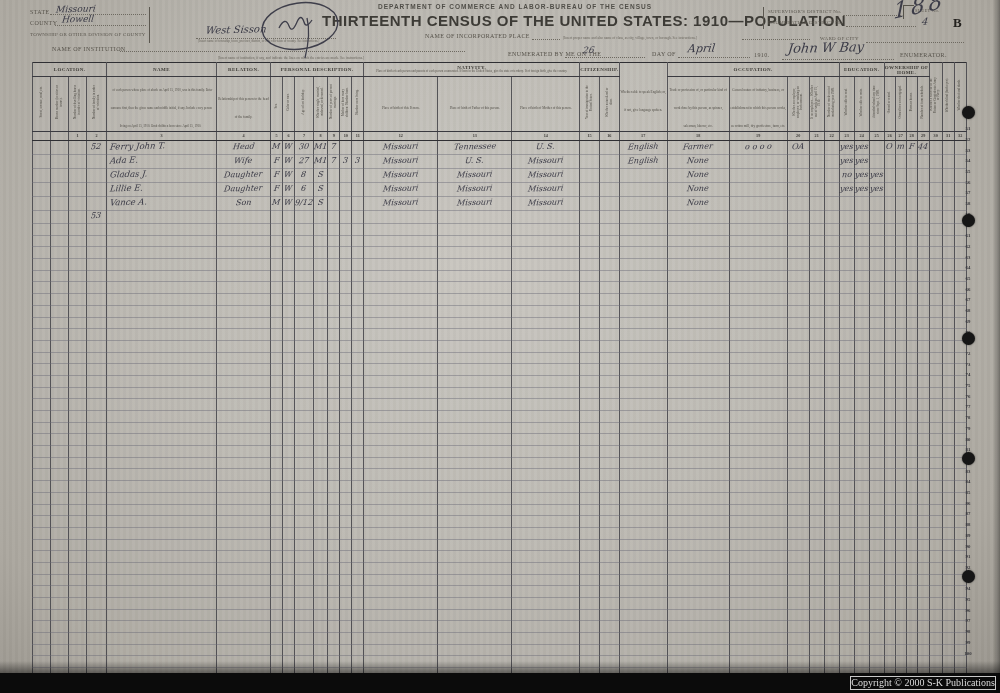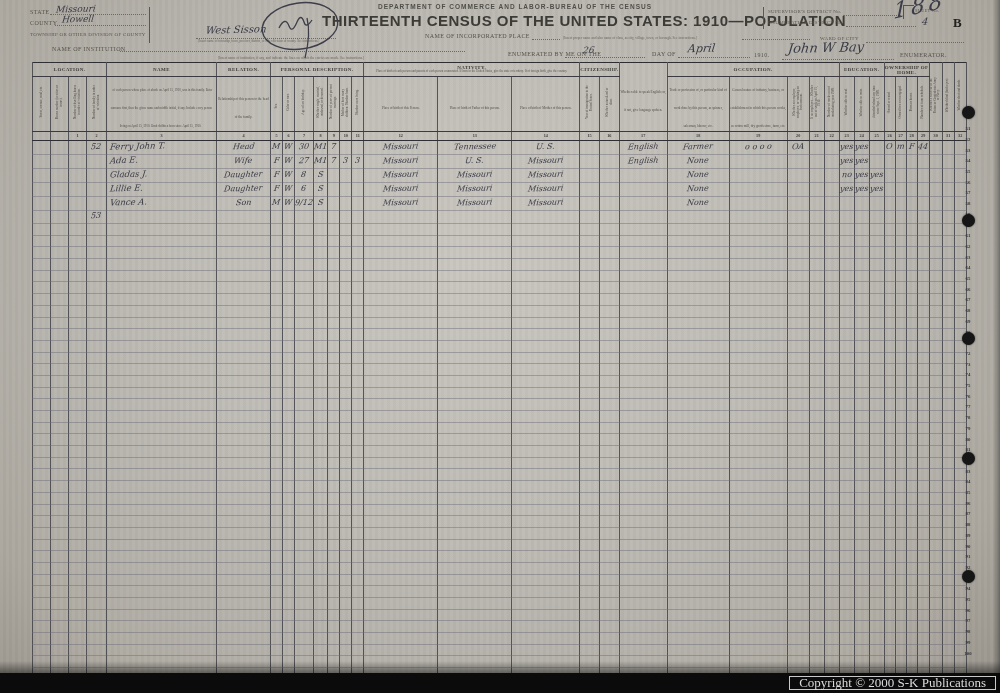--- a/index.html
+++ b/index.html
@@ -41,21 +41,21 @@
   table.census tbody td.cname{text-align:left;padding-left:3px;}
   table.census tbody td.cname .hw{font-size:8.5px;}
   .margin-num{font-size:4.8px;font-weight:bold;color:#34343a;width:26px;text-align:center;position:absolute;}
   .punch{position:absolute;width:13px;height:13px;border-radius:50%;background:#161616;box-shadow:0 0 2px rgba(0,0,0,.6);}
   .bottombar{position:absolute;left:0;bottom:0;width:1000px;height:20px;background:#0b0b0b;}
   .bottomfade{position:absolute;left:0;bottom:20px;width:1000px;height:12px;
     background:linear-gradient(to bottom, rgba(0,0,0,0), rgba(0,0,0,0.45));}
   .rightfade{position:absolute;top:0;right:0;width:7px;height:693px;
     background:linear-gradient(to left, rgba(0,0,0,0.35), rgba(0,0,0,0));}
   .copyright{position:absolute;right:4px;bottom:3px;border:1px solid #c9c9c9;color:#dcdcdc;
-    font-size:13px;padding:0 9px;line-height:12px;white-space:nowrap;margin-top:37px;}
+    font-size:10px;padding:0 0;line-height:12px;white-space:nowrap;margin-top:37px;}
   .sheet-scribble{font-family:"DejaVu Serif",serif;font-style:italic;font-size:22px;color:#3c3c48;
     transform:rotate(-12deg) skewX(-14deg);letter-spacing:4px;}
   .bracket{border-left:1px solid #55524a;border-top:1px solid #55524a;}
 </style>
 </head>
 <body>
 
 <div class="scan">
 
 

